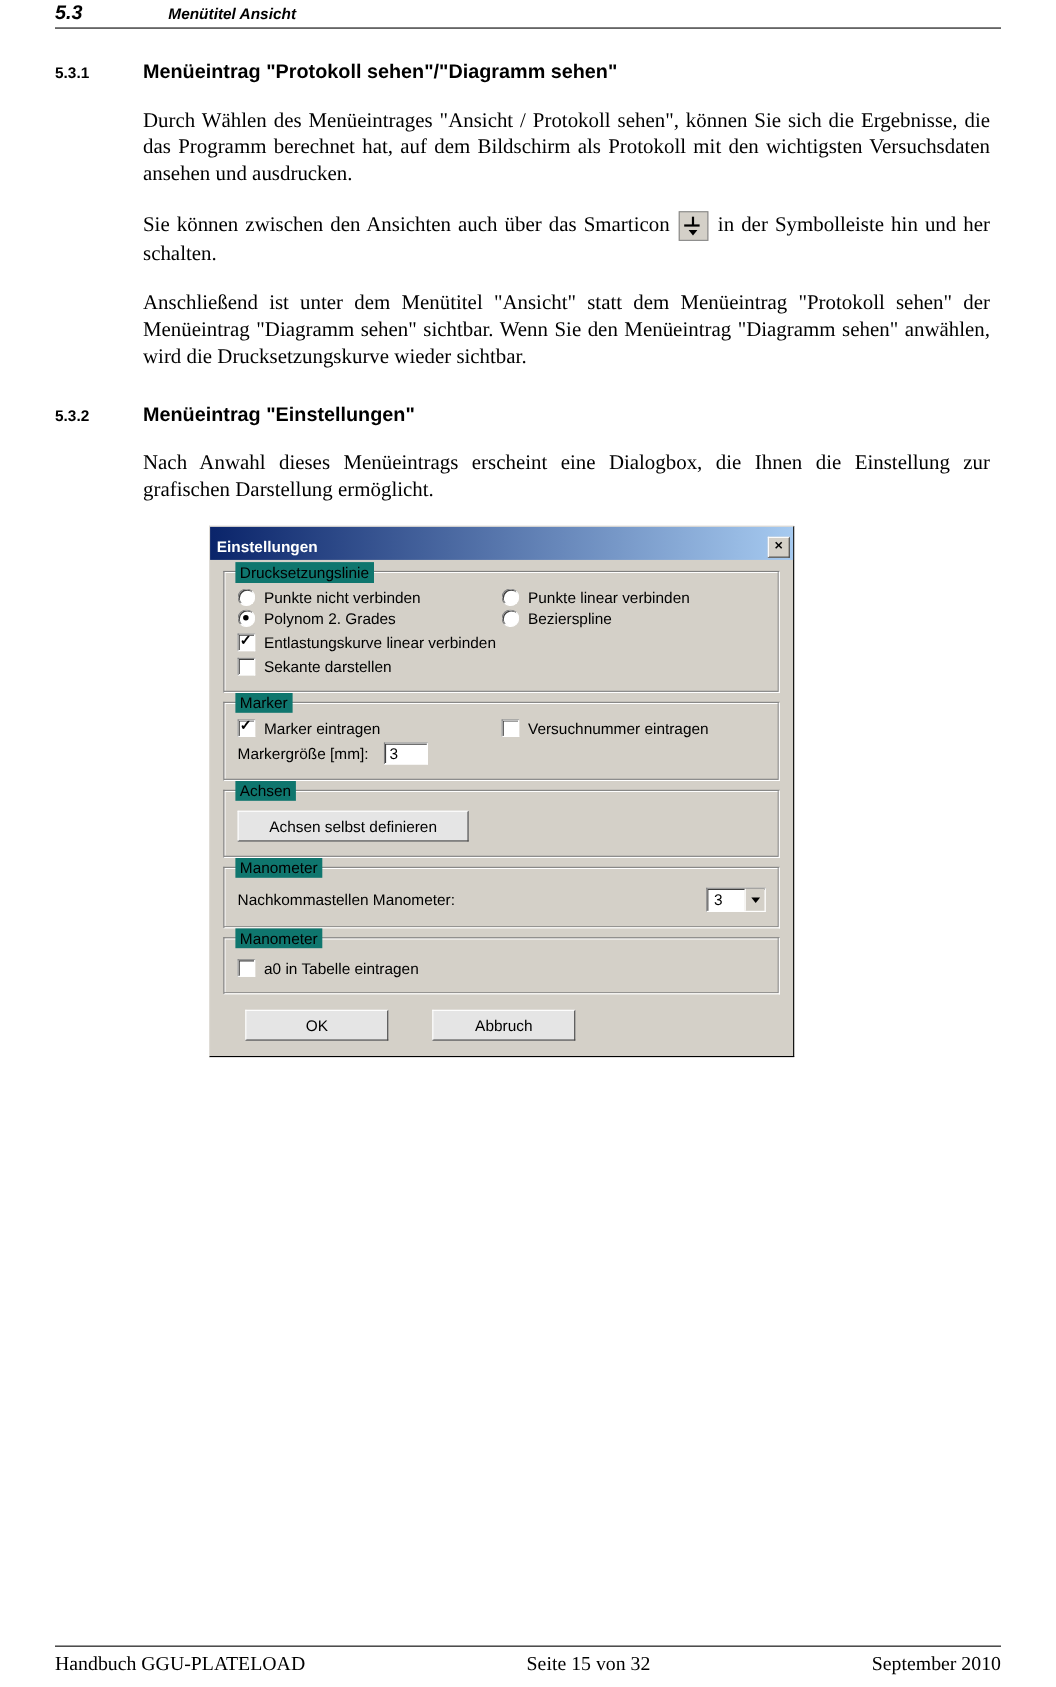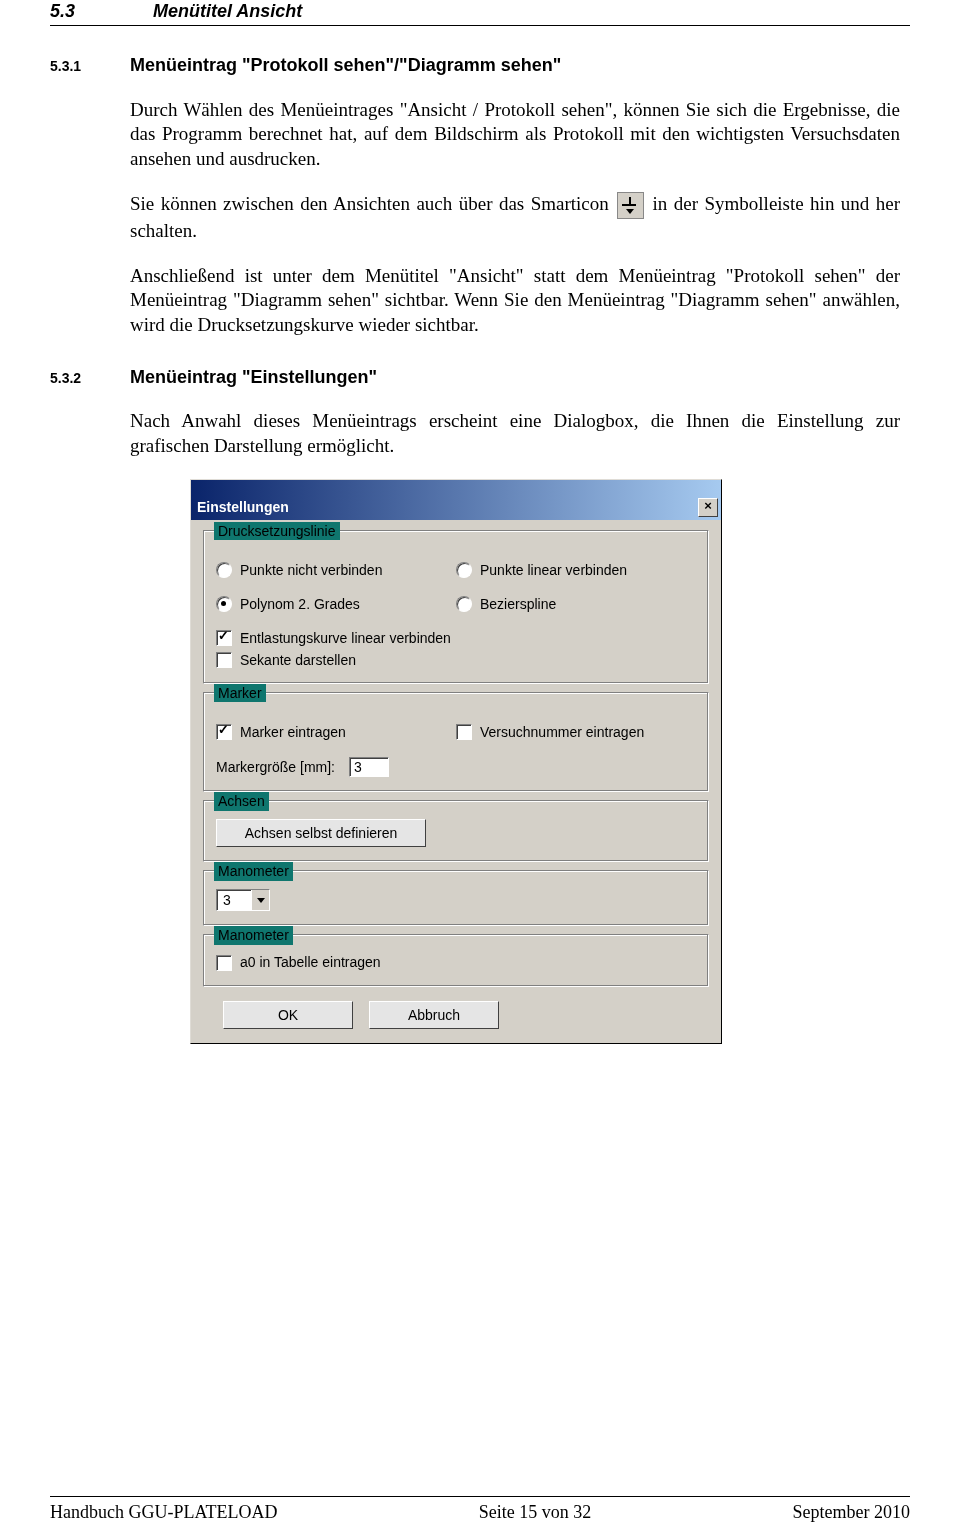--- a/index.html
+++ b/index.html
@@ -30,21 +30,21 @@
     font-weight: bold;
     font-style: italic;
     font-family: Arial, sans-serif;
     font-size: 18px;
     width: 80px;
   }
   .header-row .title {
     font-weight: bold;
     font-style: italic;
     font-family: Arial, sans-serif;
-    font-size: 18px;
+    font-size: 14px;
   }
   .sub-row {
     display: flex;
     align-items: baseline;
     margin-top: 28px;
     margin-bottom: 20px;
   }
   .sub-row .num {
     font-weight: bold;
     font-family: Arial, sans-serif;
@@ -110,21 +110,21 @@
     border-top-color: #dfdcd6;
     border-left-color: #dfdcd6;
   }
   .titlebar {
     background: linear-gradient(to right, #0a246a, #a6caf0);
     color: #fff;
     display: flex;
     justify-content: space-between;
     align-items: center;
     height: 24px;
-    padding: 16px 3px 0 6px;
+    padding: 6px 3px 0 6px;
     font-weight: bold;
     font-size: 14px;
   }
   .closebtn {
     width: 18px;
     height: 17px;
     background: #d4d0c8;
     border: 1px solid #fff;
     border-right-color: #404040;
     border-bottom-color: #404040;
@@ -156,21 +156,21 @@
     padding: 0 4px;
     font-size: 14px;
   }
   .row {
     display: flex;
     align-items: center;
     margin: 4px 0;
   }
   .row-split {
     display: flex;
-    margin: 16px 0;
+    margin: 0 0;
   }
   .row-split .half {
     flex: 1;
     display: flex;
     align-items: center;
   }
   .radio {
     width: 14px;
     height: 14px;
     border-radius: 50%;
@@ -270,21 +270,21 @@
   }
   .select .arr::after {
     content: "";
     width: 0; height: 0;
     border-left: 4px solid transparent;
     border-right: 4px solid transparent;
     border-top: 5px solid #000;
   }
   .button-row {
     display: flex;
-    gap: 16px;
+    gap: 40px;
     margin-top: 14px;
     margin-left: 20px;
   }
   .button-row .winbtn { min-width: 100px; }
   .footer {
     position: absolute;
     bottom: 10px;
     left: 50px;
     right: 50px;
     border-top: 1px solid #000;
@@ -389,20 +389,21 @@
         <div class="groupbox">
           <div class="legend">Achsen</div>
           <div class="row">
             <div class="winbtn" style="min-width:180px;">Achsen selbst definieren</div>
           </div>
         </div>
 
         <div class="groupbox">
           <div class="legend">Manometer</div>
           <div class="row">
+            <span style="flex:1;">Nachkommastellen Manometer:</span>
             <div class="select">
               <span class="val">3</span>
               <span class="arr"></span>
             </div>
           </div>
         </div>
 
         <div class="groupbox">
           <div class="legend">Manometer</div>
           <div class="row">

